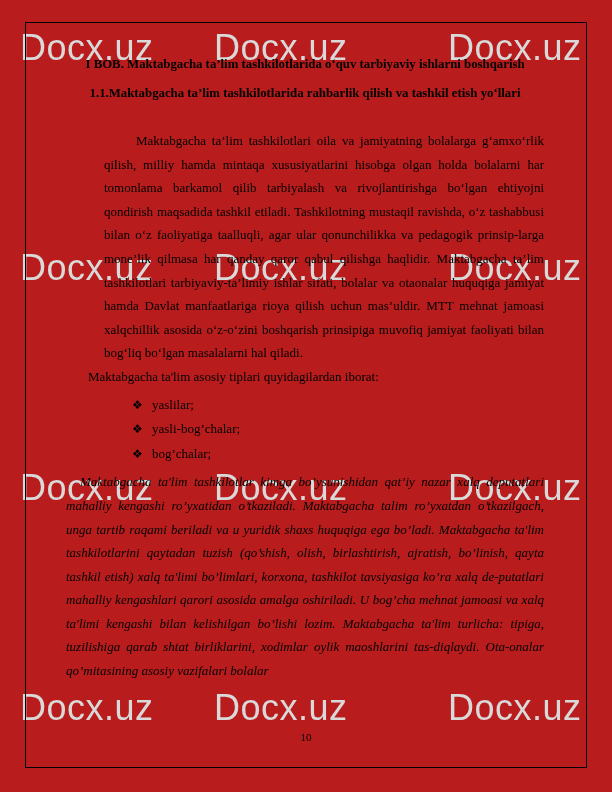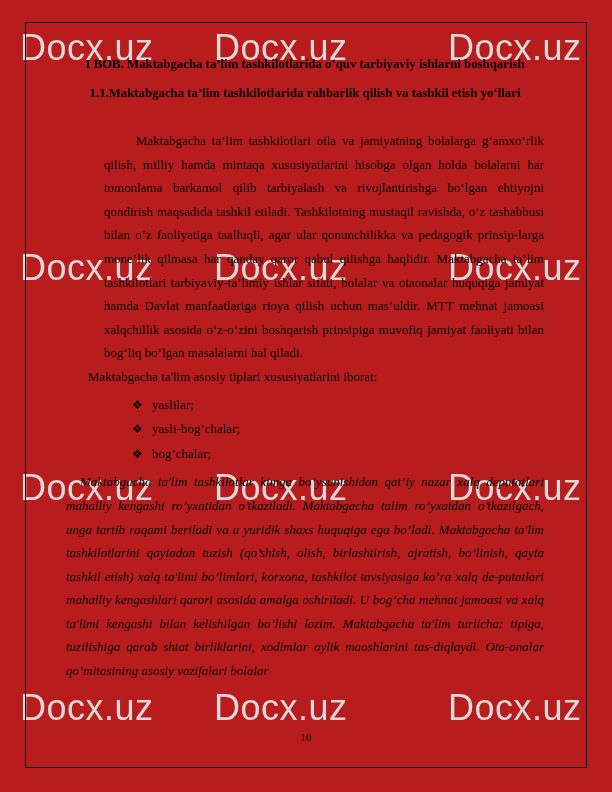--- a/index.html
+++ b/index.html
@@ -97,21 +97,21 @@
 
   <div class="frame">
 
     <h1 class="title">
       <span class="tline">I BOB. Maktabgacha ta’lim tashkilotlarida oʻquv tarbiyaviy ishlarni boshqarish</span>
       <span class="tline">1.1.Maktabgacha ta’lim tashkilotlarida rahbarlik qilish va tashkil etish yoʻllari</span>
     </h1>
 
     <p class="para p1">Maktabgacha ta’lim tashkilotlari oila va jamiyatning bolalarga gʻamxoʻrlik qilish, milliy hamda mintaqa xususiyatlarini hisobga olgan holda bolalarni har tomonlama barkamol qilib tarbiyalash va rivojlantirishga boʻlgan ehtiyojni qondirish maqsadida tashkil etiladi. Tashkilotning mustaqil ravishda, oʻz tashabbusi bilan oʻz faoliyatiga taalluqli, agar ular qonunchilikka va pedagogik prinsip-larga mone’lik qilmasa har qanday qaror qabul qilishga haqlidir. Maktabgacha ta’lim tashkilotlari tarbiyaviy-ta’limiy ishlar sifati, bolalar va otaonalar huquqiga jamiyat hamda Davlat manfaatlariga rioya qilish uchun mas’uldir. MTT mehnat jamoasi xalqchillik asosida oʻz-oʻzini boshqarish prinsipiga muvofiq jamiyat faoliyati bilan bogʻliq boʻlgan masalalarni hal qiladi.</p>
 
-    <p class="para intro">Maktabgacha ta'lim asosiy tiplari xususiyatlarini iborat:</p>
+    <p class="para intro">Maktabgacha ta'lim asosiy tiplari quyidagilardan iborat:</p>
 
     <ul class="bullets" id="bullet-list">
         <li><span class="bmark">❖</span><span>yaslilar;</span></li>
         <li><span class="bmark">❖</span><span>yasli-bog’chalar;</span></li>
         <li><span class="bmark">❖</span><span>bog’chalar;</span></li>
       </ul>
 
     <p class="para p2">Maktabgacha ta'lim tashkilotlar kimga bo’ysunishidan qat’iy nazar xalq deputatlari mahalliy kengashi ro’yxatidan o’tkaziladi. Maktabgacha talim ro’yxatdan o’tkazilgach, unga tartib raqami beriladi va u yuridik shaxs huquqiga ega bo’ladi. Maktabgacha ta'lim tashkilotlarini qaytadan tuzish (qo’shish, olish, birlashtirish, ajratish, bo’linish, qayta tashkil etish) xalq ta'limi bo’limlari, korxona, tashkilot tavsiyasiga ko’ra xalq de-putatlari mahalliy kengashlari qarori asosida amalga oshiriladi. U bog’cha mehnat jamoasi va xalq ta'limi kengashi bilan kelishilgan bo’lishi lozim. Maktabgacha ta'lim turlicha: tipiga, tuzilishiga qarab shtat birliklarini, xodimlar oylik maoshlarini tas-diqlaydi. Ota-onalar qo’mitasining asosiy vazifalari bolalar</p>
 
     <div class="pagenum">10</div>

